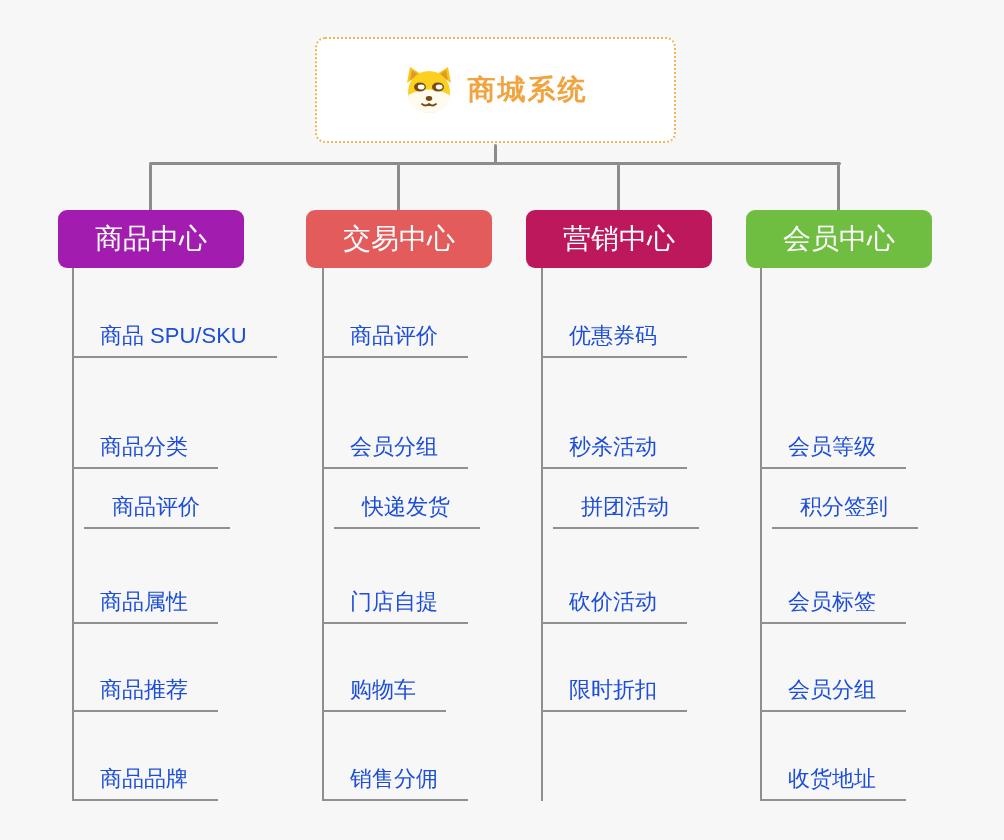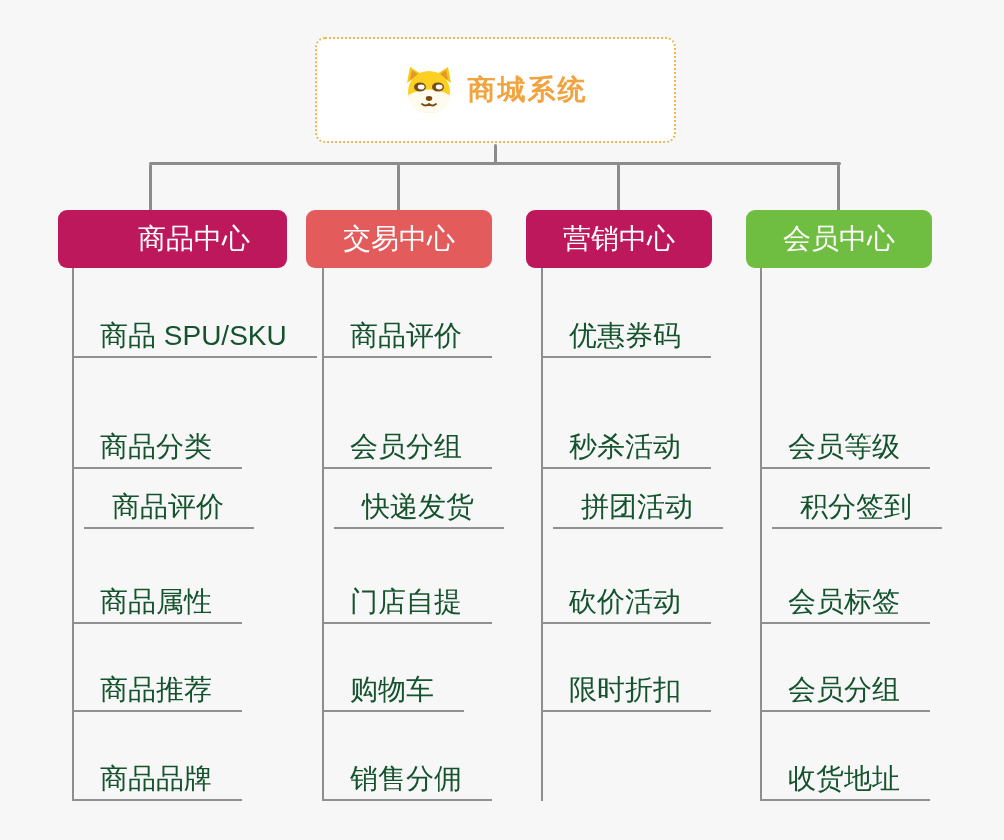--- a/index.html
+++ b/index.html
@@ -69,23 +69,23 @@
   .column.c4{left:760px;}
   .trunk{
     position:absolute;left:0;top:268px;
     width:2px;height:533px;
     background:#8e8e8e;
   }
   .leaf{
     position:absolute;left:0;
     display:inline-block;
     padding:0 30px 4px 28px;
-    font-size:28px;
+    font-size:22px;
     line-height:32px;
-    color:#14532d;
+    color:#1d4ed8;
     white-space:nowrap;
     border-bottom:2px solid #909090;
     cursor:default;
   }
   .leaf.l1{top:320px;}
   .leaf.l2{top:409px;margin-top:22px;}
   .leaf.l3{top:491px;margin-left:12px;}
   .leaf.l4{top:586px;}
   .leaf.l5{top:674px;}
   .leaf.l6{top:763px;}
@@ -118,21 +118,21 @@
     <span class="root-title">商城系统</span>
   </div>
 
   <div class="conn root-drop"></div>
   <div class="conn bus"></div>
   <div class="conn drop d1"></div>
   <div class="conn drop d2"></div>
   <div class="conn drop d3"></div>
   <div class="conn drop d4"></div>
 
-  <div class="branch b1" style="background-color: #be185d; padding-left: 43px;">商品中心</div>
+  <div class="branch b1" style="background-color: #a21caf;">商品中心</div>
   <div class="branch b2" style="background-color: rgb(228, 91, 91);">交易中心</div>
   <div class="branch b3" style="background-color: #be185d;">营销中心</div>
   <div class="branch b4" style="background-color: rgb(111, 190, 65);">会员中心</div>
 
   <div class="column c1">
     <div class="trunk"></div>
     <div class="leaf l1">商品 SPU/SKU</div>
     <div class="leaf l2">商品分类</div>
     <div class="leaf l3">商品评价</div>
     <div class="leaf l4">商品属性</div>

